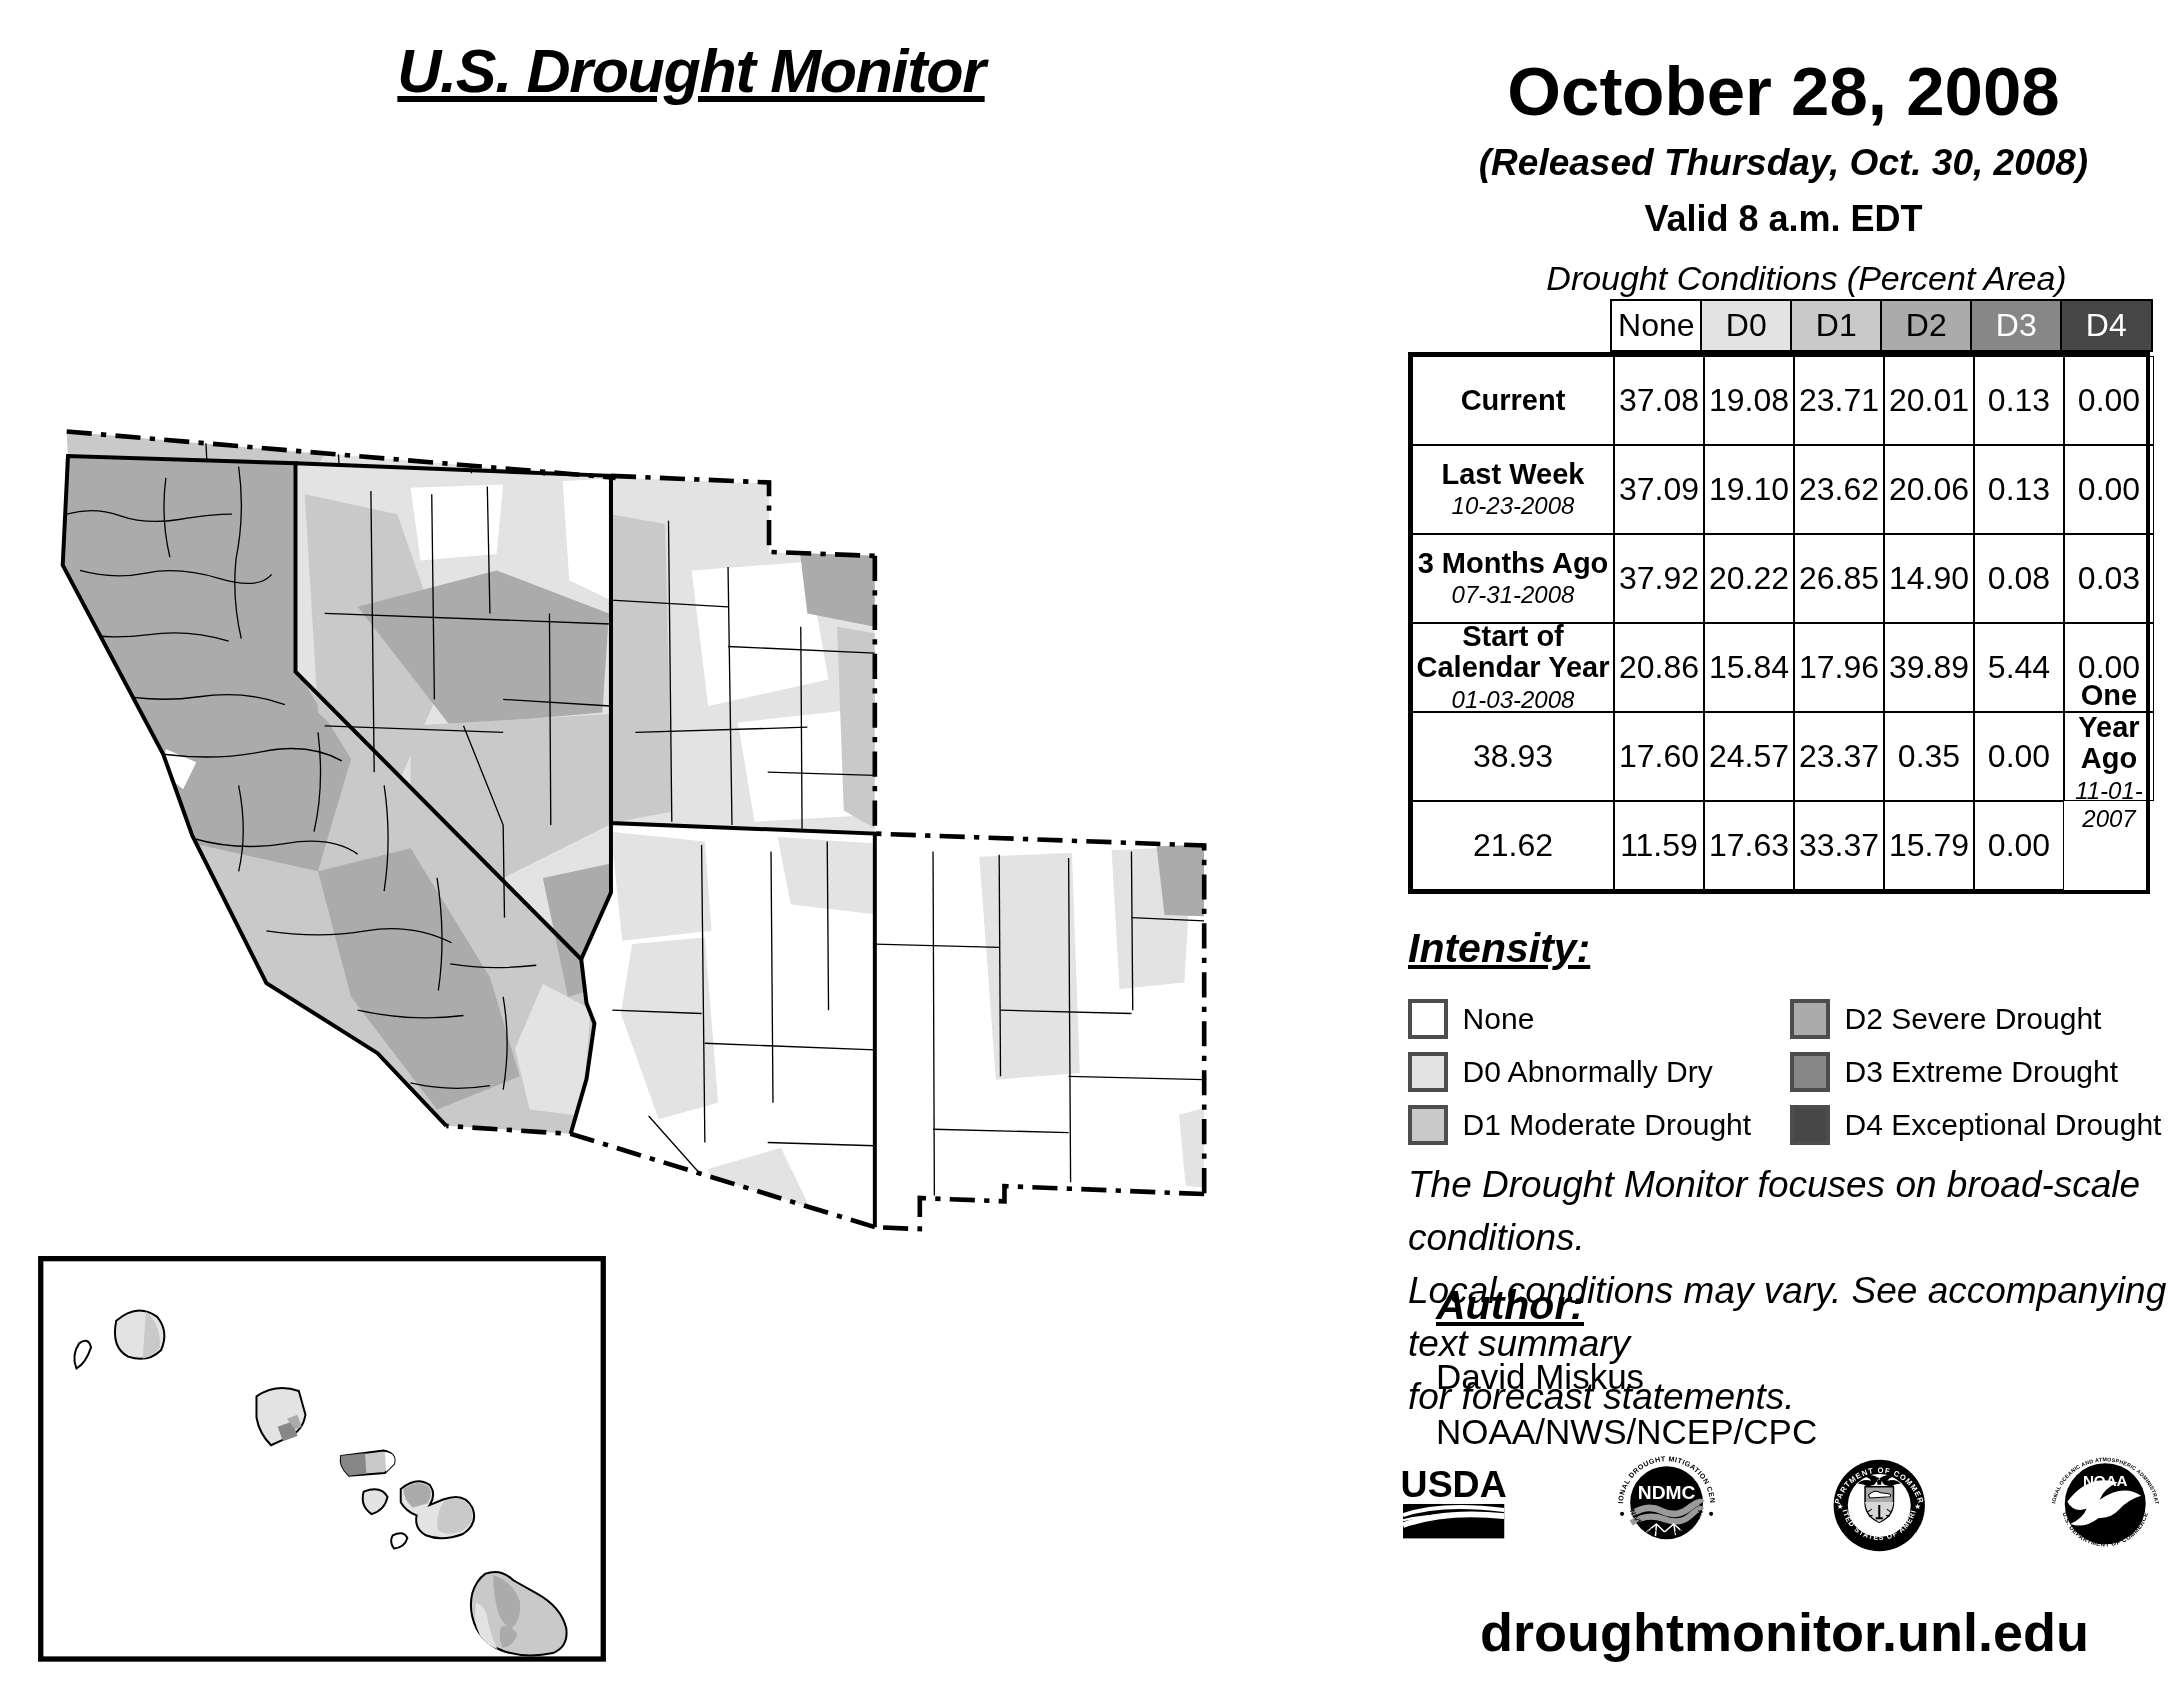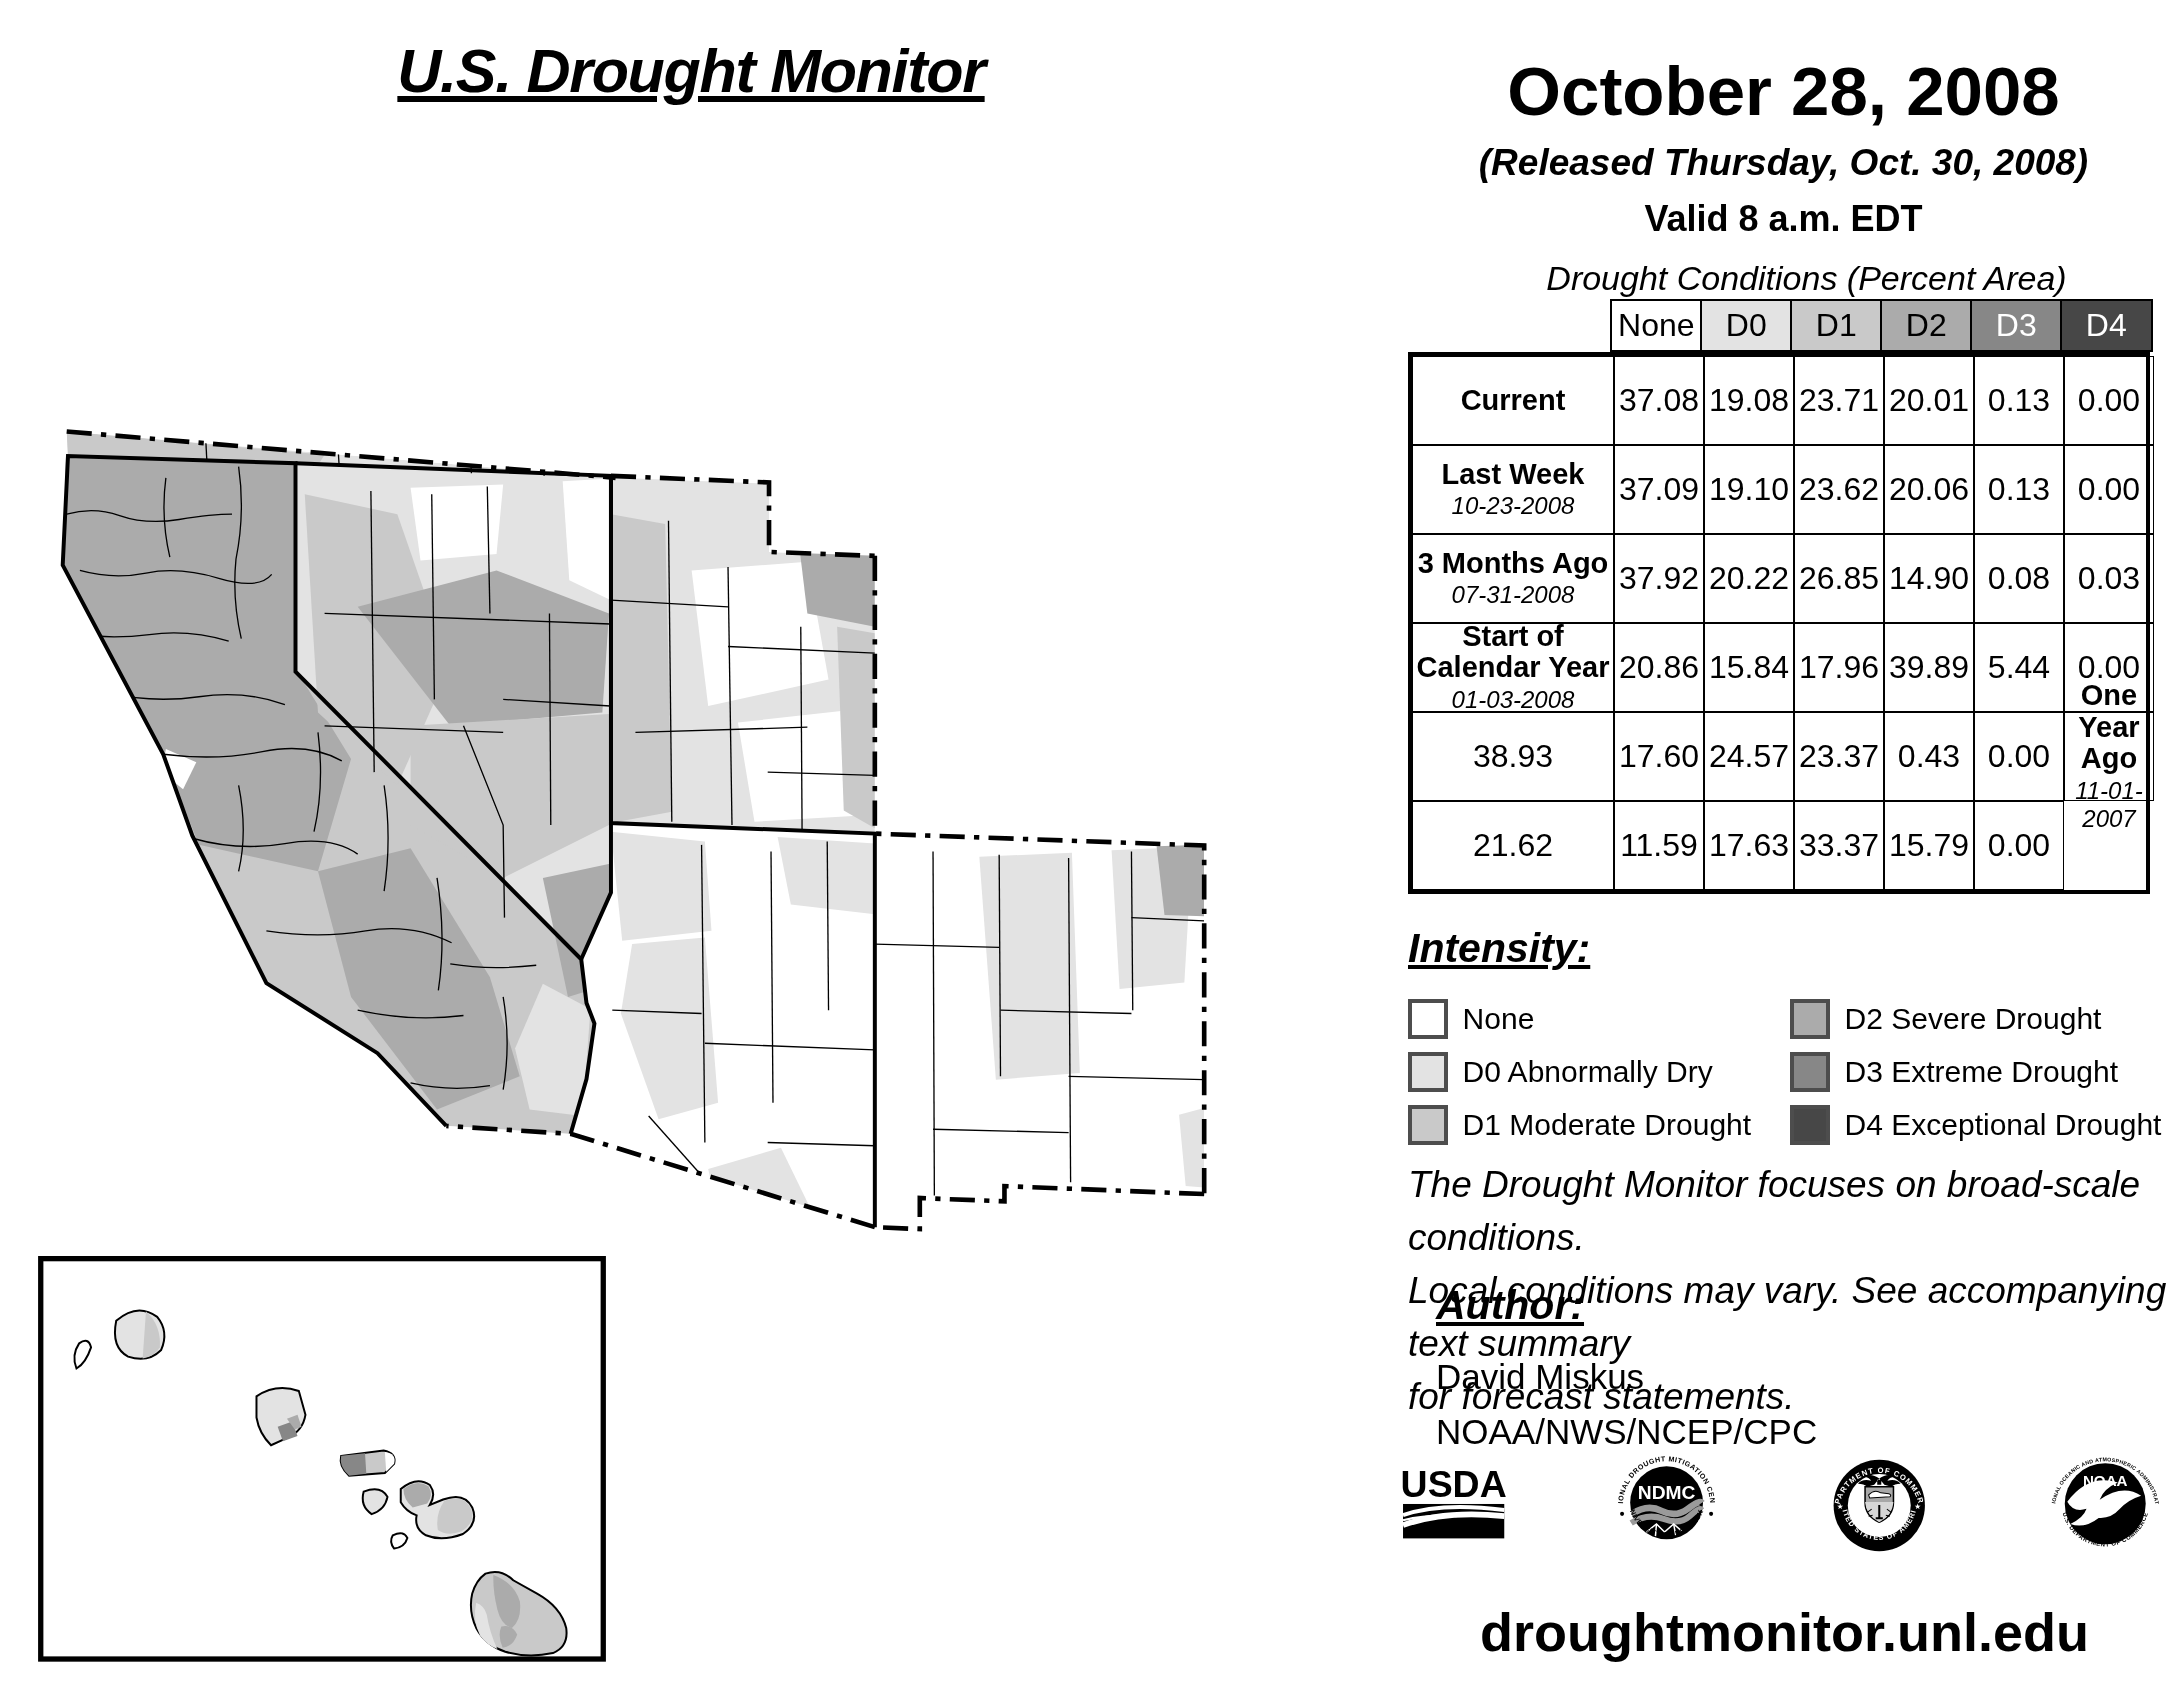--- a/index.html
+++ b/index.html
@@ -118,21 +118,21 @@
       <div class="vcell">20.86</div>
       <div class="vcell">15.84</div>
       <div class="vcell">17.96</div>
       <div class="vcell">39.89</div>
       <div class="vcell">5.44</div>
       <div class="vcell">0.00</div>
       <div class="vcell">38.93</div>
       <div class="vcell">17.60</div>
       <div class="vcell">24.57</div>
       <div class="vcell">23.37</div>
-      <div class="vcell">0.43</div>
+      <div class="vcell">0.35</div>
       <div class="vcell">0.00</div>
       <div class="lcell">
         <div class="rlabel">One Year Ago</div>
         <div class="rdate">11-01-2007</div>
       </div>
       <div class="vcell">21.62</div>
       <div class="vcell">11.59</div>
       <div class="vcell">17.63</div>
       <div class="vcell">33.37</div>
       <div class="vcell">15.79</div>

